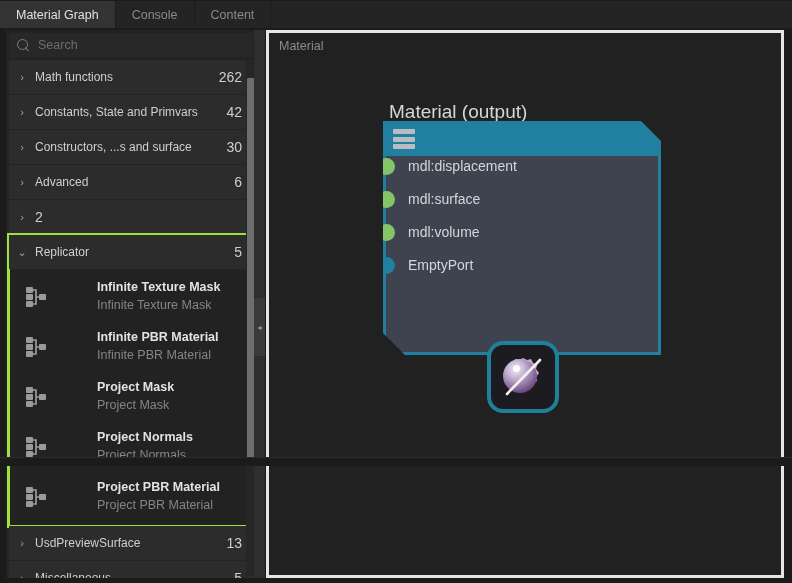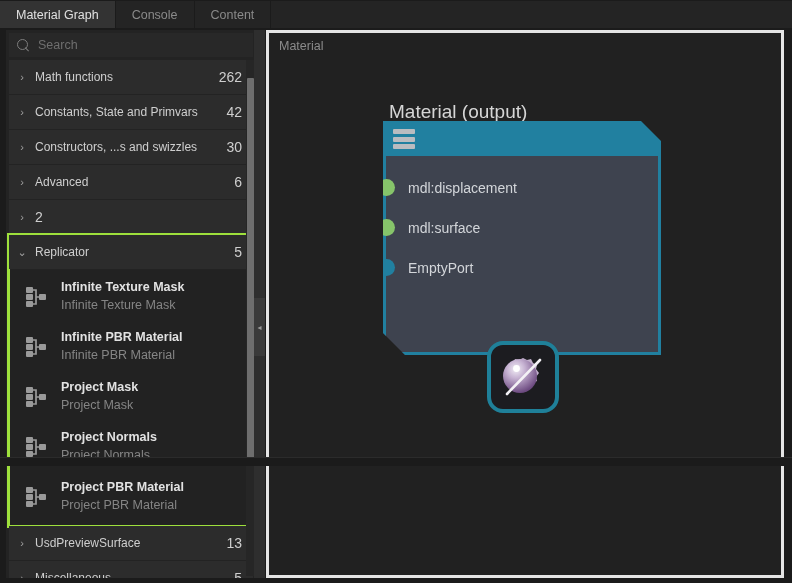--- a/index.html
+++ b/index.html
@@ -73,21 +73,21 @@
   .group-wrap { position: relative; }
   .group-wrap.selected {
     outline: 3px solid #9ee03c; outline-offset: -1px;
   }
   .group-items { background: #222222; padding: 2px 0 4px 0; }
 
   .node-item {
     display: flex; align-items: center; height: 50px; padding-left: 14px; cursor: pointer;
   }
   .node-icon { width: 26px; height: 26px; flex: none; margin-right: 12px; position: relative; }
-  .node-texts { display: flex; flex-direction: column; justify-content: center; }
+  .node-texts { display: flex; flex-direction: column; justify-content: center; margin-left: 36px; }
   .node-title { color: #e2e2e2; font-size: 12.5px; font-weight: bold; line-height: 17px; }
   .node-sub { color: #858585; font-size: 12.5px; line-height: 19px; }
 
   
   .sb-track {
     position: absolute; right: 1px; top: 30px; width: 9px; height: 516px;
     background: #262626;
   }
   .sb-thumb {
     position: absolute; left: 1px; top: 18px; width: 7px; height: 380px;
@@ -134,22 +134,22 @@
   }
   .hamburger span { display: block; height: 5px; background: #b9bcc0; border-radius: 1px; }
 
   .mat-body {
     position: absolute; left: 0; top: 35px; width: 278px; height: 199px;
     background: #3e434f;
     border: 3px solid #2180a0; border-top: none;
     clip-path: polygon(0 0, 278px 0, 278px 199px, 22px 199px, 0 177px);
   }
   .port-row {
-    position: relative; height: 31px; display: flex; align-items: flex-end;
-    padding-left: 22px; margin-top: 9px;
+    position: relative; height: 31px; display: flex; align-items: flex-start;
+    padding-left: 22px; margin-top: 2px;
   }
   .port-dot {
     position: absolute; left: -8px; width: 17px; height: 17px; border-radius: 50%;
   }
   .port-dot.green { background: #86c46a; }
   .port-dot.teal { background: #2180a0; }
   .port-label { color: #d3d6da; font-size: 14px; }
 
   .mat-badge {
     position: absolute; left: 104px; top: 220px; width: 72px; height: 72px;
@@ -200,21 +200,21 @@
         </div>
 
         <div class="cat-row">
           <span class="chev">›</span>
           <span class="cat-label">Constants, State and Primvars</span>
           <span class="cat-count">42</span>
         </div>
 
         <div class="cat-row">
           <span class="chev">›</span>
-          <span class="cat-label">Constructors, ...s and swizzles</span>
+          <span class="cat-label">Constructors, ...s and surface</span>
           <span class="cat-count">30</span>
         </div>
 
         <div class="cat-row">
           <span class="chev">›</span>
           <span class="cat-label">Advanced</span>
           <span class="cat-count">6</span>
         </div>
 
         <div class="cat-row">
@@ -358,20 +358,24 @@
           <div class="port-row">
             <span class="port-dot green"></span>
             <span class="port-label">mdl:displacement</span>
           </div>
 
           <div class="port-row">
             <span class="port-dot green"></span>
             <span class="port-label">mdl:surface</span>
           </div>
 
+          <div class="port-row">
+            <span class="port-dot green"></span>
+            <span class="port-label">mdl:volume</span>
+          </div>
 
           <div class="port-row">
             <span class="port-dot teal"></span>
             <span class="port-label">EmptyPort</span>
           </div>
 
         </div>
 
         <div class="mat-badge">
           <svg class="badge-svg" viewBox="0 0 54 54">

